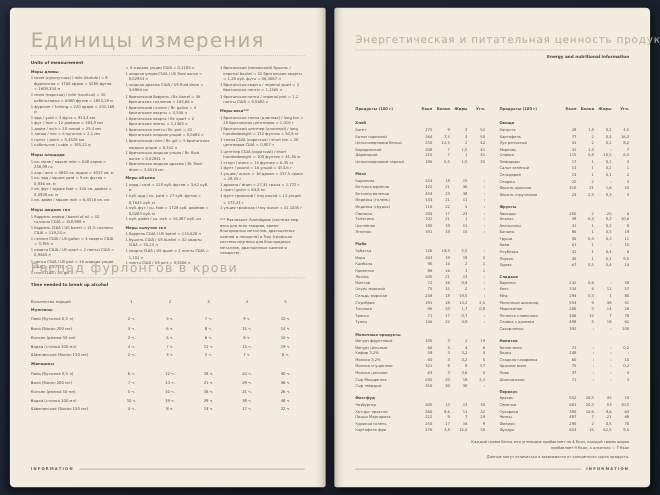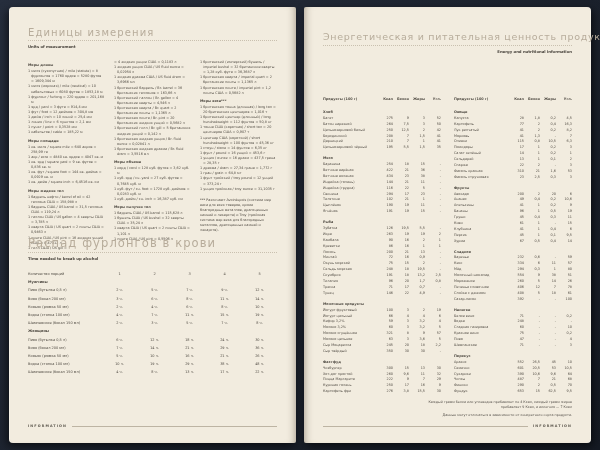--- a/index.html
+++ b/index.html
@@ -3,21 +3,21 @@
 <meta charset="utf-8">
 <style>
   html,body{margin:0;padding:0;width:600px;height:450px;overflow:hidden;
     background:linear-gradient(135deg,#262e3d 0%,#1b212c 55%,#151a23 100%);
     font-family:"DejaVu Sans","Liberation Sans",sans-serif;}
   .page{position:absolute;top:7px;width:287px;height:436px;background:#f2ecdf;color:#524d45;}
   .page.left{left:9px;border-radius:4px 2px 2px 4px;
     box-shadow:-2px 3px 8px rgba(0,0,0,.6), inset -7px 0 9px -7px rgba(60,48,28,.5), inset 1px 0 0 rgba(255,255,255,.25);}
   .page.right{left:304px;border-radius:2px 4px 4px 2px;
     box-shadow:2px 3px 8px rgba(0,0,0,.6), inset 7px 0 9px -7px rgba(60,48,28,.5), inset -1px 0 0 rgba(255,255,255,.25);}
-  .title{font-size:10px;letter-spacing:1.1px;color:#b7ac9b;font-weight:400;white-space:nowrap;}
+  .title{font-size:18px;letter-spacing:1.1px;color:#b7ac9b;font-weight:400;white-space:nowrap;}
   .rule{border-bottom:1px dotted #c9c0af;margin:2px 0 3px;}
   .sub{font-size:3.8px;font-weight:bold;color:#4b463f;}
   #l-head{position:absolute;top:20px;left:19px;right:19px;}
   #units{position:absolute;top:53px;left:19px;right:19px;display:flex;gap:9px;}
   .ucol{flex:1;font-size:3.4px;line-height:1.5;}
   .uhead{font-weight:bold;margin:3px 0 1px;}
   .uitem{padding-left:3px;text-indent:-3px;}
   .unote{margin-top:6px;}
   #a-head{position:absolute;top:229px;left:19px;right:19px;}
   #a-head .title{font-size:11.5px;}

